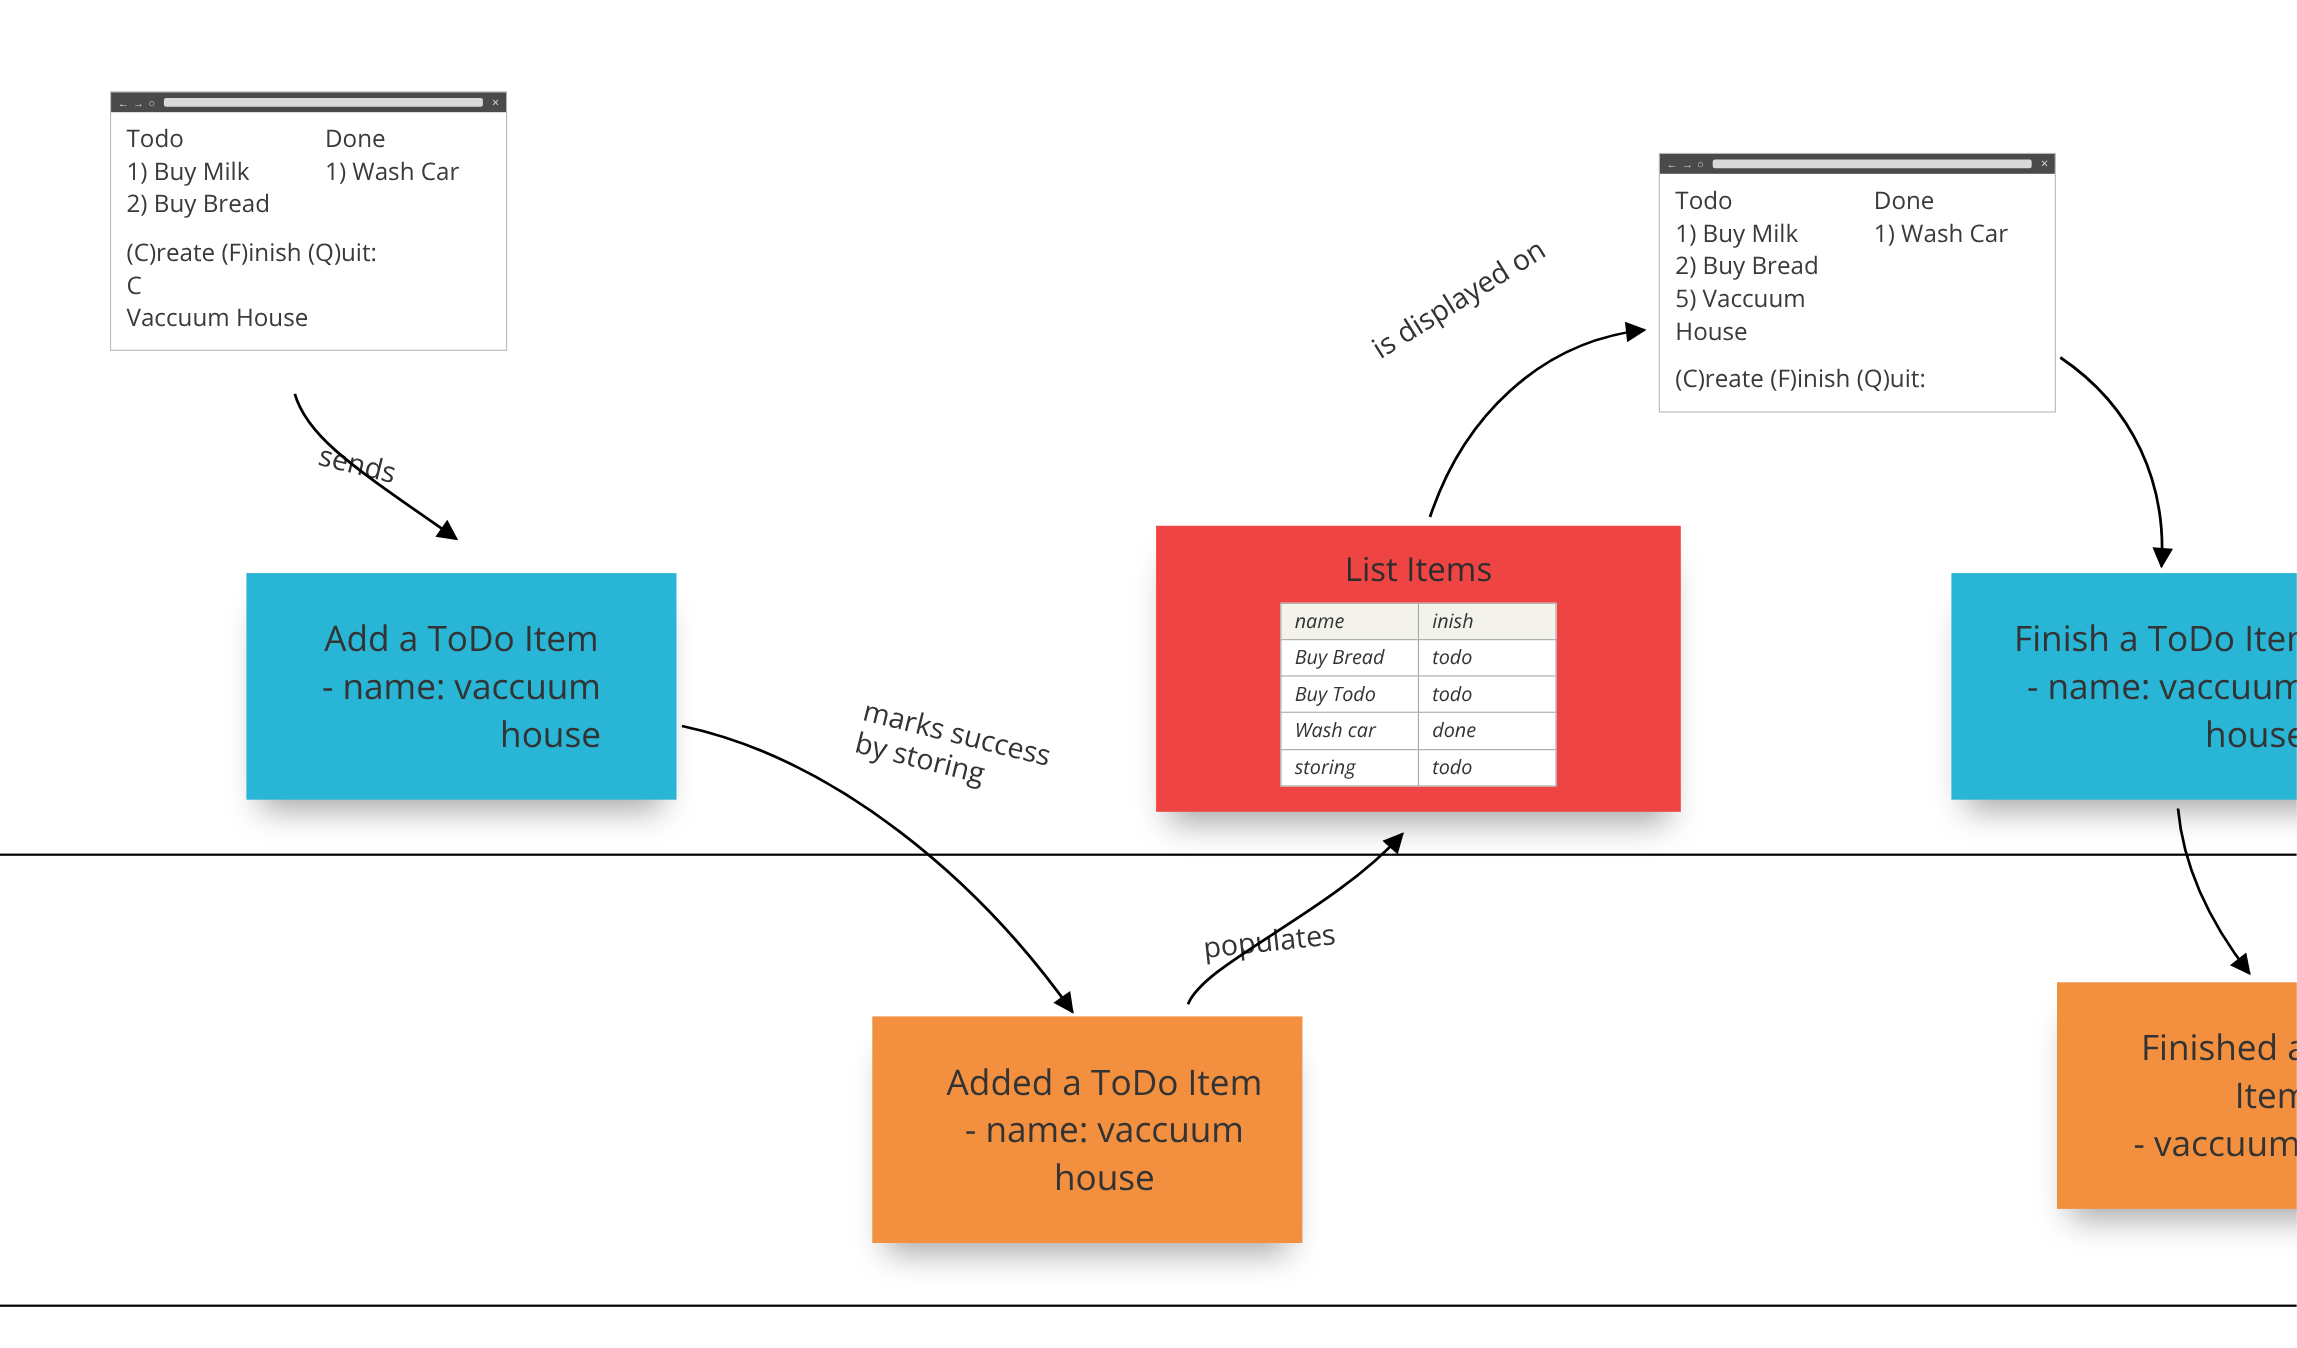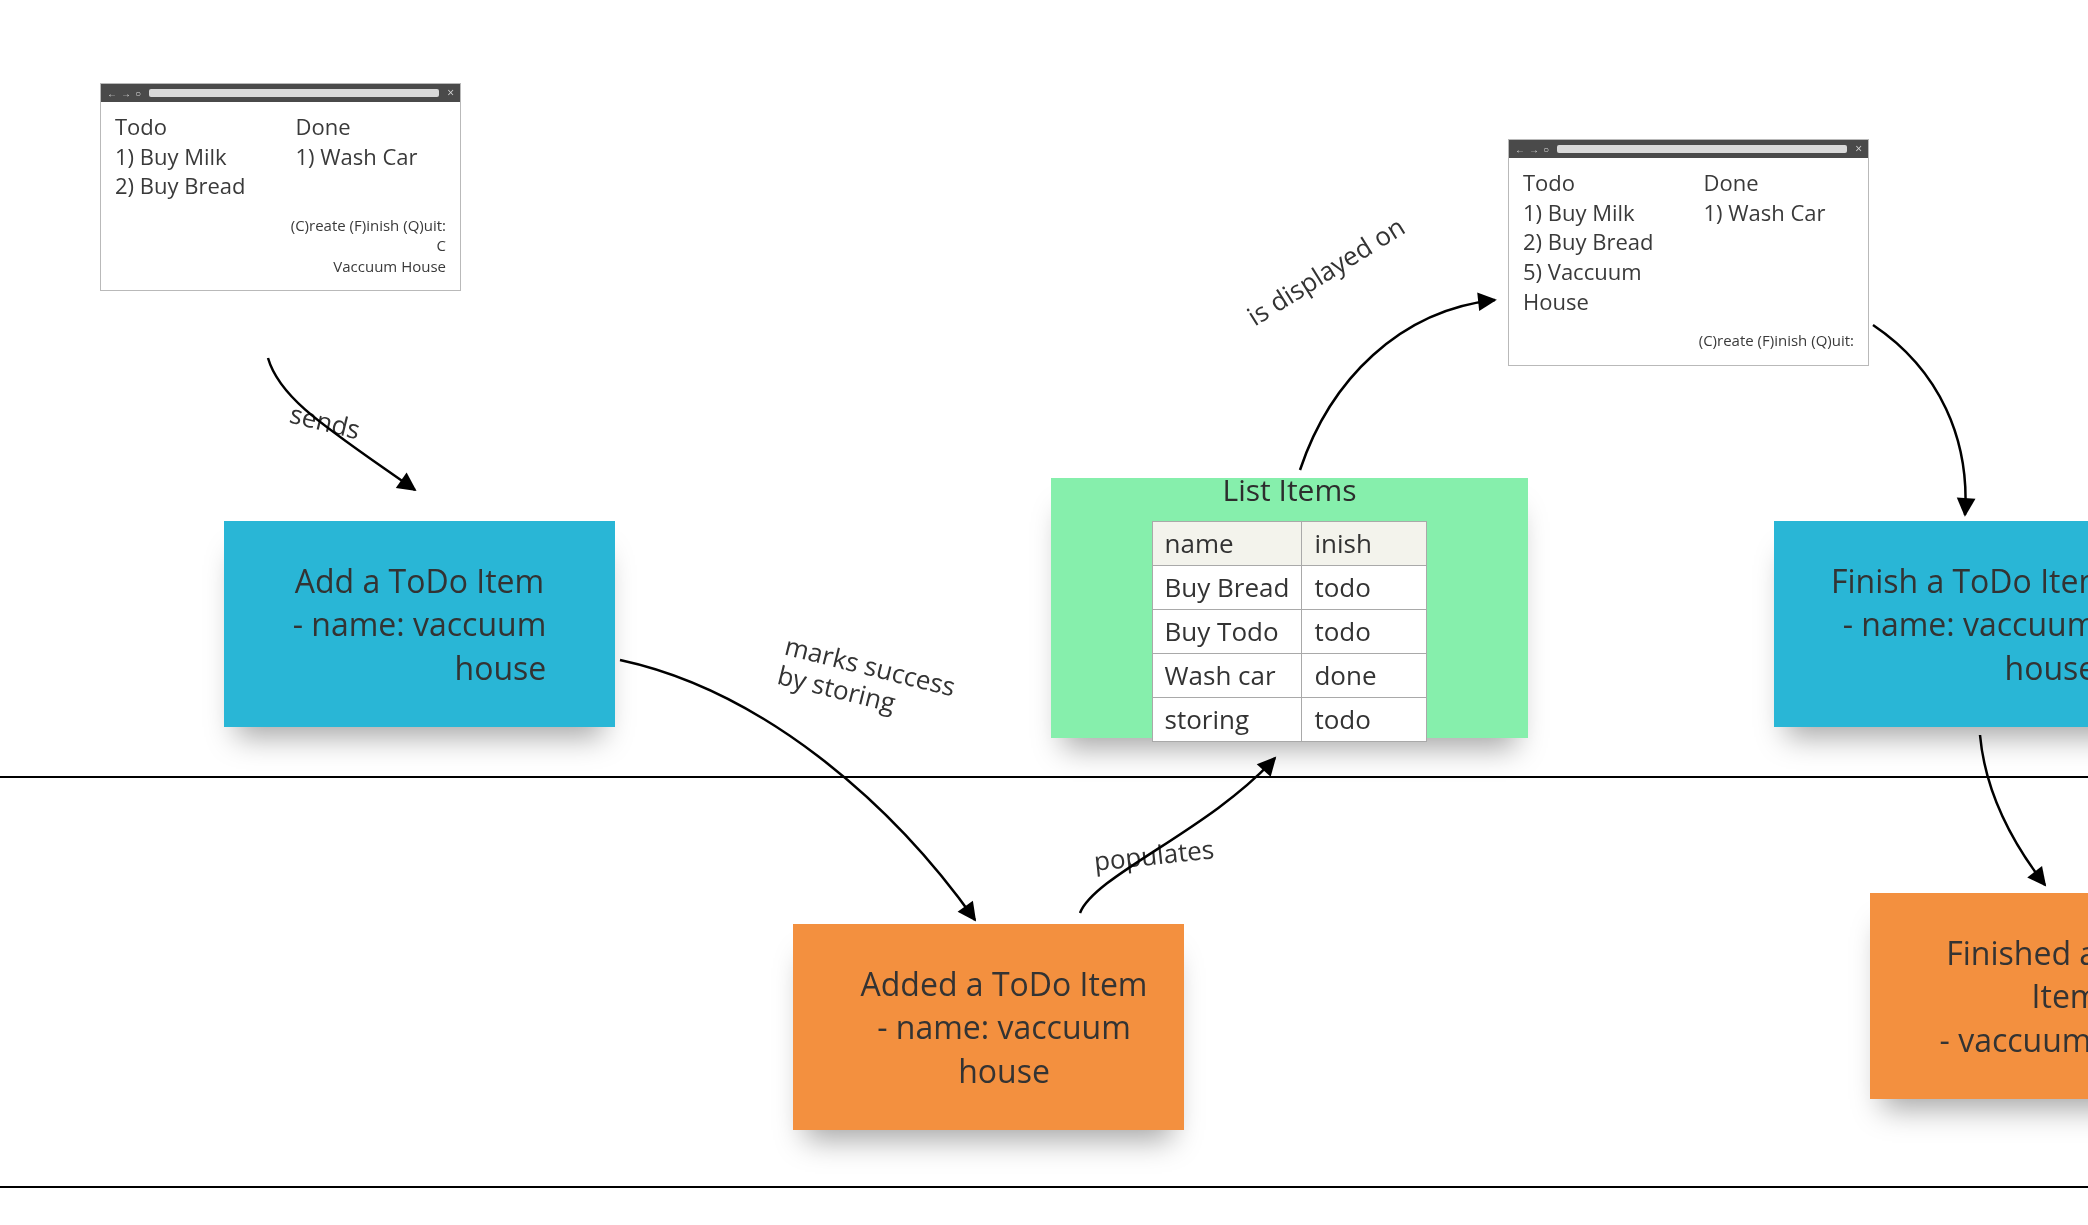--- a/index.html
+++ b/index.html
@@ -61,56 +61,56 @@
     padding: 10px 14px 14px 14px;
     display: flex;
     gap: 30px;
     font-size: 22px;
     line-height: 1.35;
   }
   .term-col { flex: 1; }
   .term-col .hdr { font-weight: 400; }
   .term-footer {
     padding: 0 14px 14px 14px;
-    font-size: 15px;
+    font-size: 22px;
     line-height: 1.35;
-    text-align: right;
   }
 
   
   .note {
     position: absolute;
     display: flex;
     flex-direction: column;
     align-items: center;
     justify-content: center;
     text-align: center;
     box-shadow: 0 22px 28px -12px rgba(0,0,0,0.35);
     font-size: 32px;
     line-height: 1.35;
     color: #333;
     padding: 18px 14px;
     box-sizing: border-box;
   }
   .note.blue   { background: #29b6d6; text-align: right; }
   .note.orange { background: #f3903f; }
-  .note.green  { background: #86efac; }
+  .note.green  { background: #ef4444; }
 
   .green .title {
     font-size: 30px;
     margin-bottom: 10px;
     color: #2d2d2d;
   }
 
   
   .mini-table {
     border-collapse: collapse;
     background: #fff;
-    font-size: 26px;
+    font-size: 18px;
     color: #333;
+    font-style: italic;
   }
   .mini-table td {
     border: 1px solid #a9a9a9;
     padding: 4px 12px;
     min-width: 100px;
     text-align: left;
   }
   .mini-table tr:first-child td {
     background: #f3f3ec;
   }

